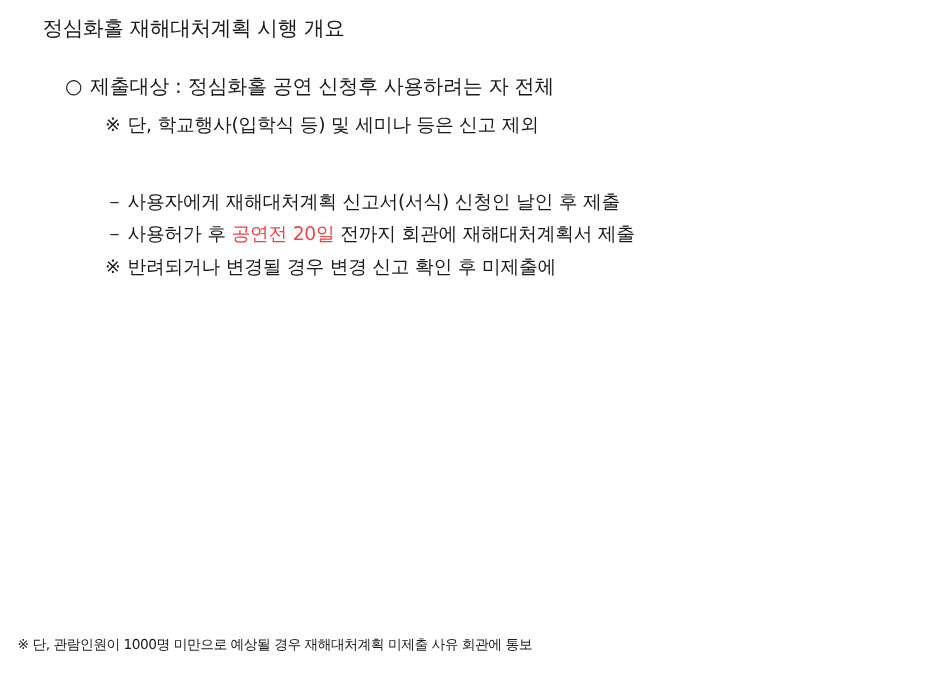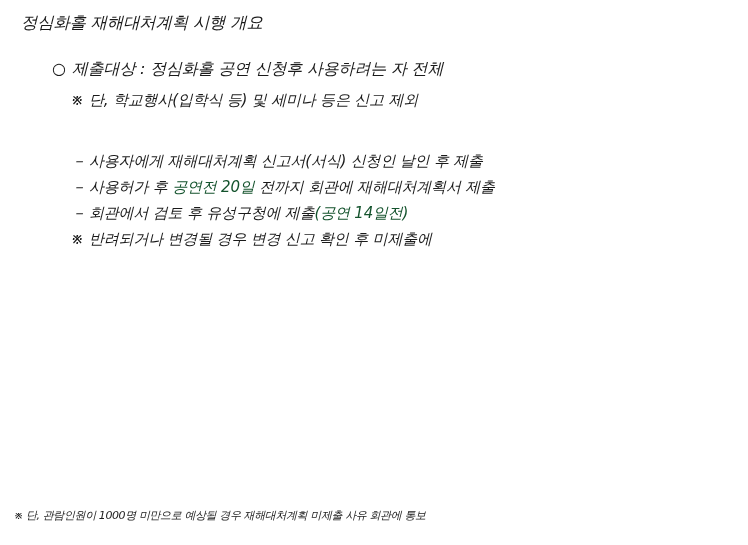--- a/index.html
+++ b/index.html
@@ -12,37 +12,36 @@
     background: #ffffff;
     font-family: "DejaVu Sans", sans-serif;
     color: #1a1a1a;
     overflow: hidden;
   }
   .page {
     position: relative;
     width: 748px;
     height: 545px;
     box-sizing: border-box;
-    padding: 10px 19px;
-    font-style: italic;
+    padding: 10px 32px;
   }
   .doc-title {
     font-size: 16.5px;
     line-height: 1.3;
     margin: 2px 0 0 2px;
     letter-spacing: -0.3px;
   }
   .section {
     margin-top: 26px;
   }
   .section.sec-2 { margin-top: 34px; }
   .section.sec-3 { margin-top: 38px; }
   .heading {
     font-size: 16px;
-    margin-left: 33px;
+    margin-left: 20px;
     letter-spacing: -0.2px;
     white-space: nowrap;
   }
   .heading .marker {
     display: inline-block;
     width: 20px;
   }
   .bullets {
     margin-top: 7px;
   }
@@ -59,21 +58,21 @@
   }
   .note {
     position: absolute;
     left: 14px;
     bottom: 22px;
     font-size: 11px;
     letter-spacing: -0.4px;
     white-space: nowrap;
   }
   .red {
-    color: #14532d;
+    color: #ef4444;
   }
 </style>
 </head>
 <body>
 
 <div class="page">
 
   <div class="doc-title">정심화홀 재해대처계획 시행 개요</div>
 
   <div class="section sec-1">
@@ -89,23 +88,20 @@
 
   <div class="section sec-2">
     <div class="bullets">
       <div class="bullet">
         <span class="mk">－</span><span>사용자에게 재해대처계획 신고서(서식) 신청인 날인 후 제출</span>
       </div>
       <div class="bullet">
         <span class="mk">－</span><span>사용허가 후 </span><span class="red">공연전 20일</span><span> 전까지 회관에 재해대처계획서 제출</span>
       </div>
       <div class="bullet">
-        <span class="mk">－</span><span>회관에서 검토 후 유성구청에 제출</span><span class="red">(공연 14일전)</span>
-      </div>
-      <div class="bullet">
         <span class="mk">※</span><span>반려되거나 변경될 경우 변경 신고 확인 후 미제출에</span>
       </div>
     </div>
   </div>
 
   <div class="section sec-3">
   </div>
 
   <div class="note">
     <span>※</span>

